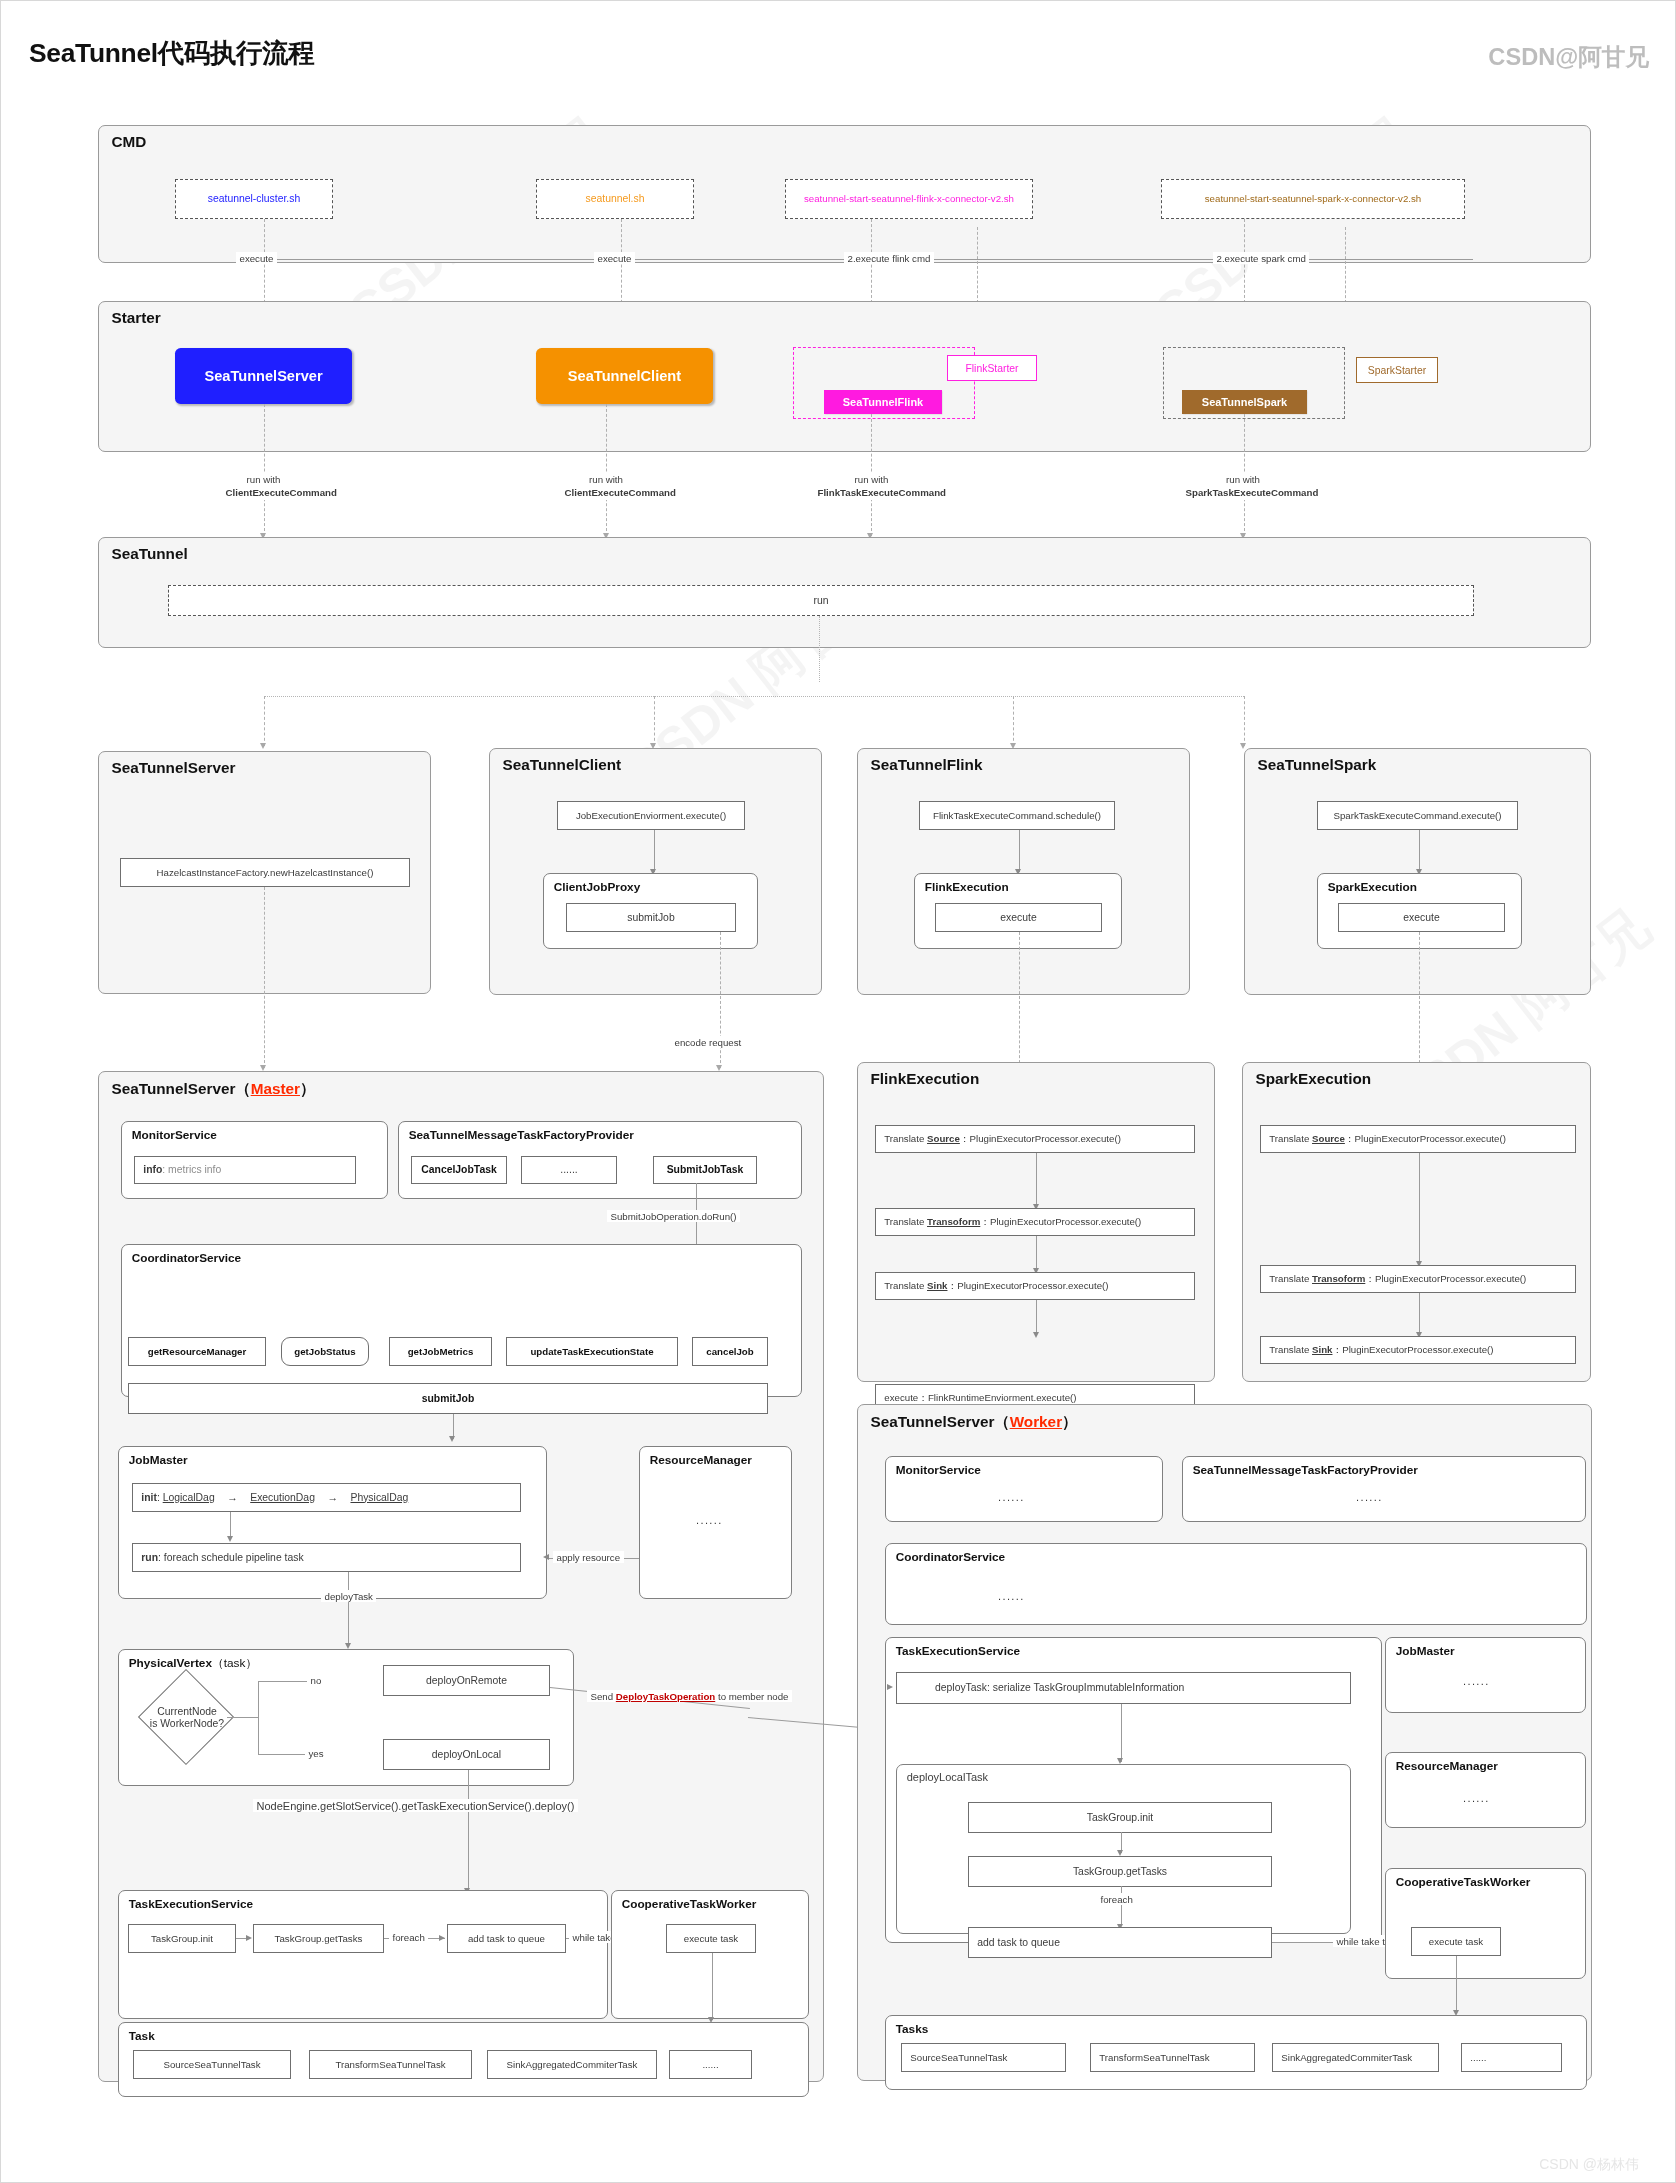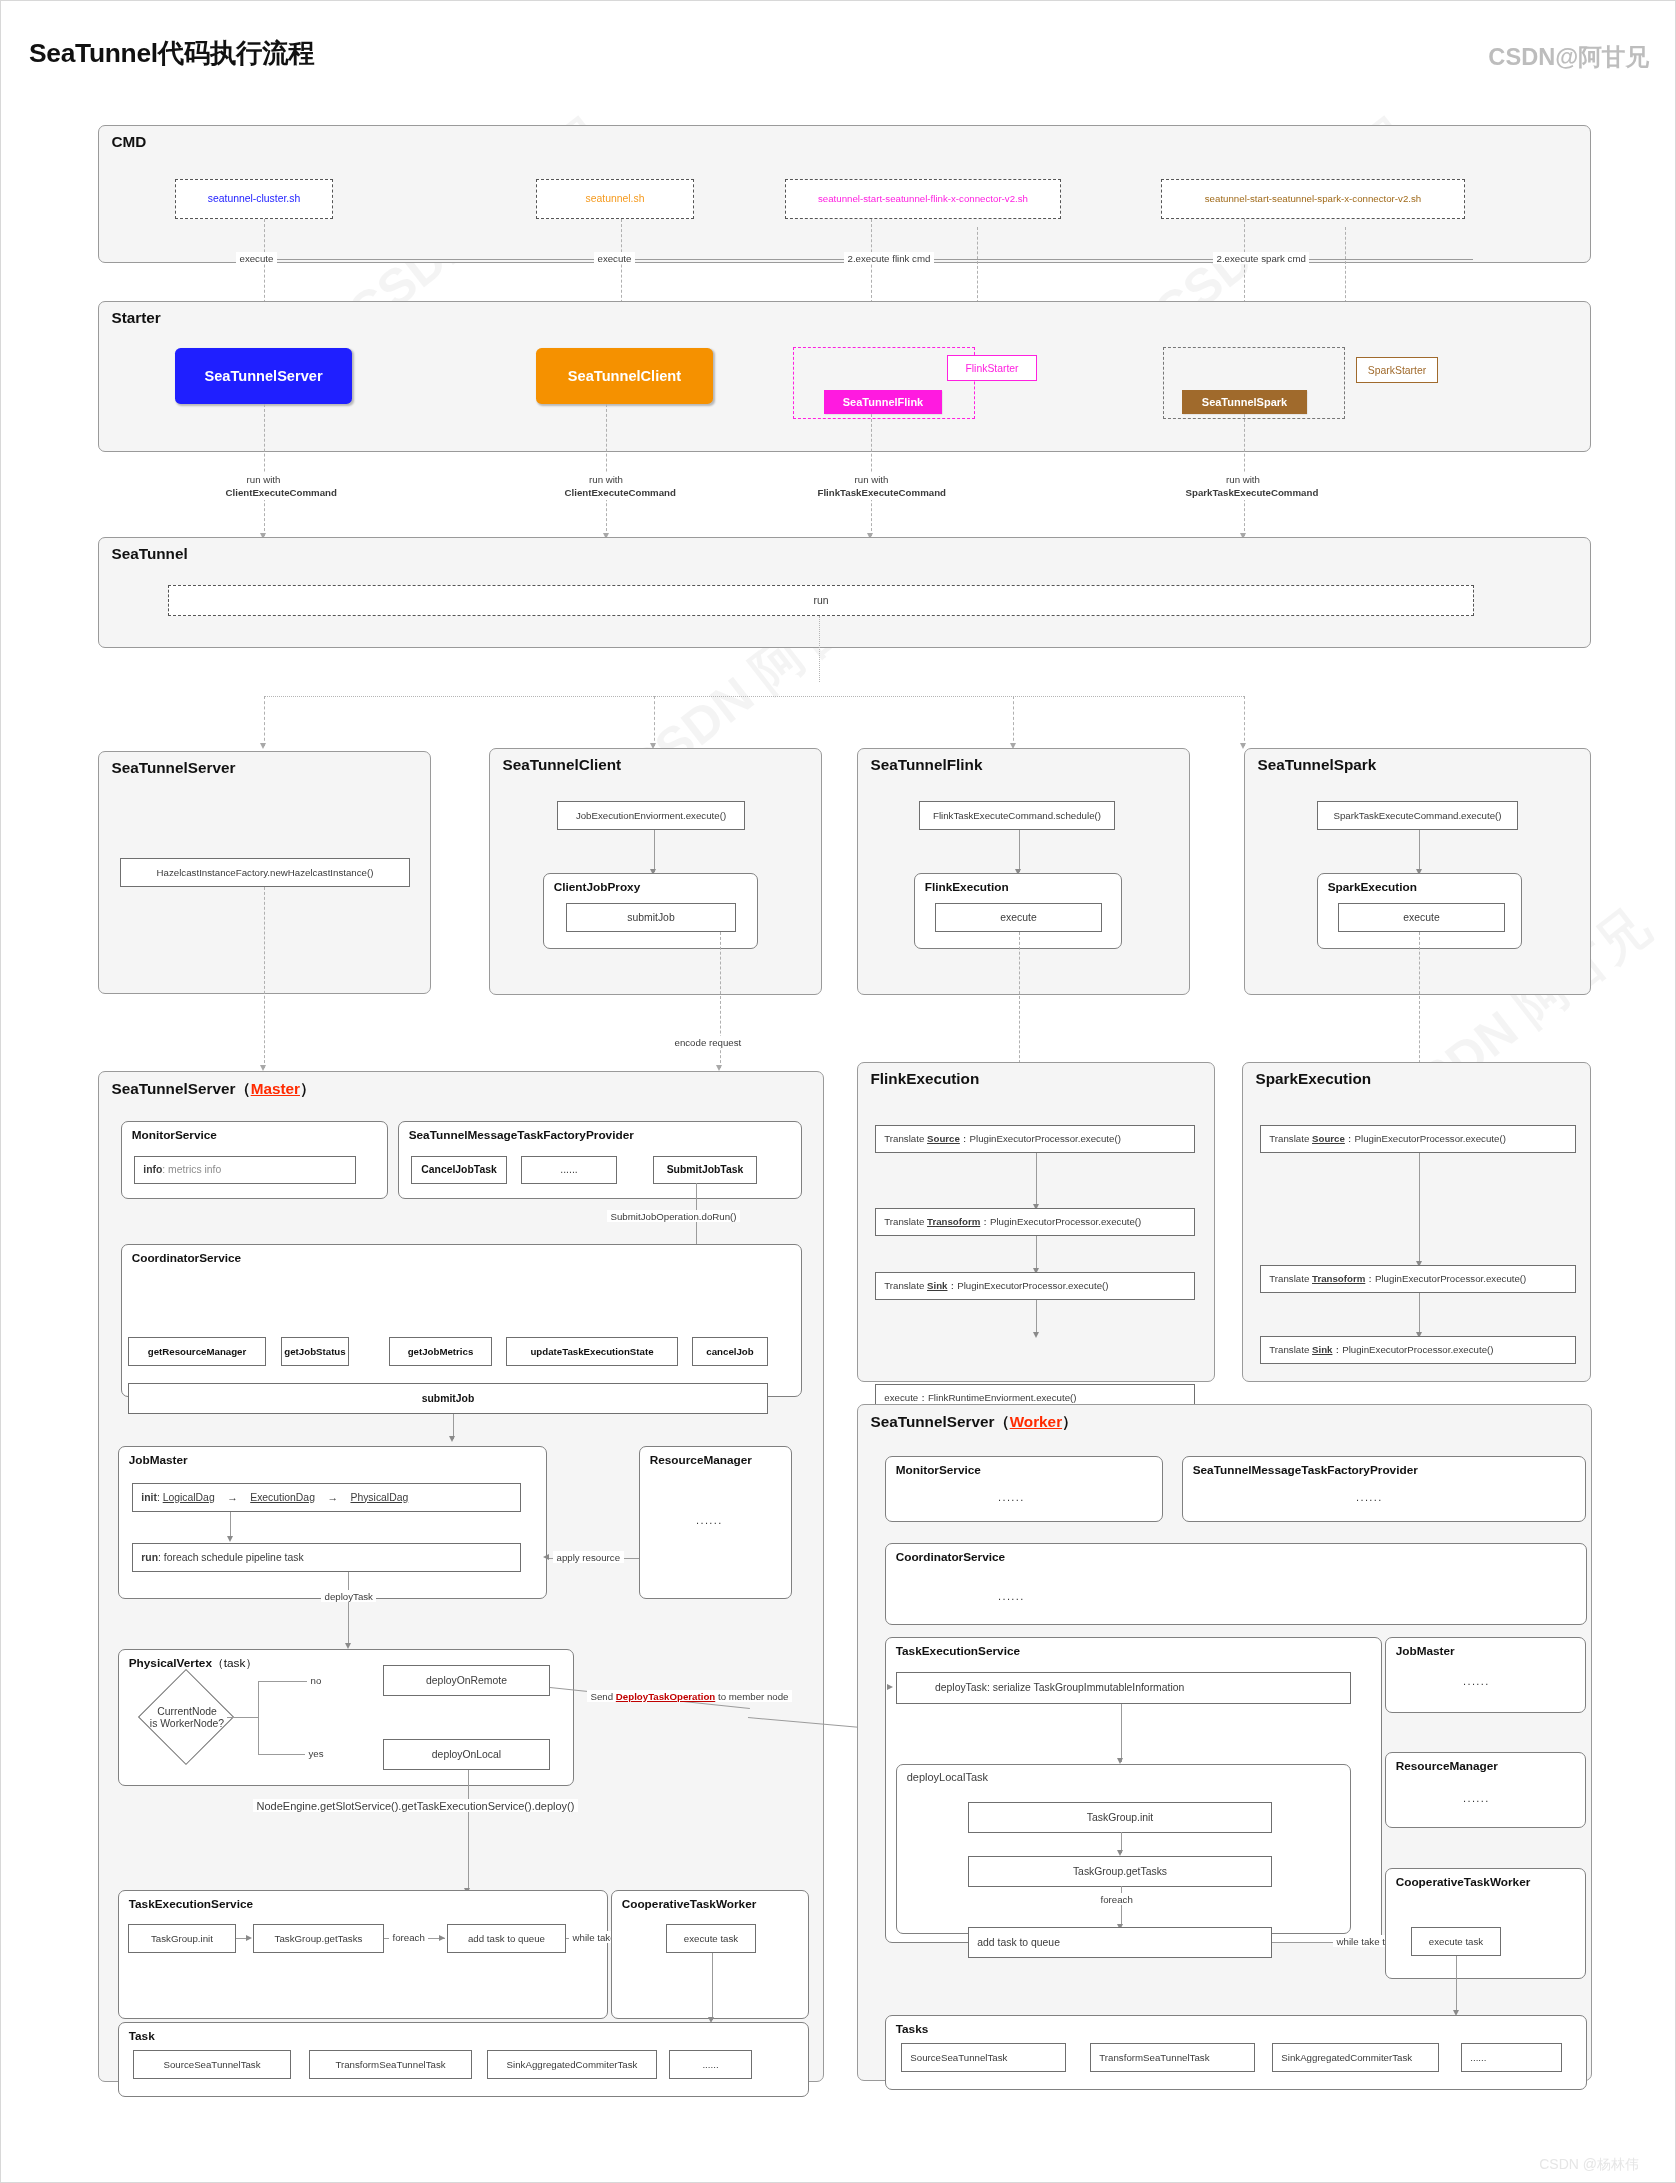--- a/index.html
+++ b/index.html
@@ -167,21 +167,21 @@
 
   <div class="abs" id="page-title">SeaTunnel代码执行流程</div>
   <div class="abs" id="watermark-top">CSDN@阿甘兄</div>
   <div class="abs" id="watermark-bottom">CSDN @杨林伟</div>
 
   <div class="group" style="left:97px; top:124px; width:1493px; height:138px;">
     <div class="g-title">CMD</div>
   </div>
   <div class="box dashed" style="left:174px; top:178px; width:158px; height:40px; color:#2222ff;">seatunnel-cluster.sh</div>
   <div class="box dashed" style="left:535px; top:178px; width:158px; height:40px; color:#f59a1e;">seatunnel.sh</div>
-  <div class="box dashed" style="left:784px; top:178px; width:276px; height:40px; color:#ff20e0; font-size:9.7px;">seatunnel-start-seatunnel-flink-x-connector-v2.sh</div>
+  <div class="box dashed" style="left:784px; top:178px; width:248px; height:40px; color:#ff20e0; font-size:9.7px;">seatunnel-start-seatunnel-flink-x-connector-v2.sh</div>
   <div class="box dashed" style="left:1160px; top:178px; width:304px; height:40px; color:#a06a1a; font-size:9.7px;">seatunnel-start-seatunnel-spark-x-connector-v2.sh</div>
 
   <div class="vline" style="left:263px; top:218px; height:94px;"></div>
   <div class="arrow-d" style="left:259px; top:310px;"></div>
   <div class="vline" style="left:620px; top:218px; height:94px;"></div>
   <div class="arrow-d" style="left:617px; top:310px;"></div>
   <div class="vline" style="left:870px; top:218px; height:160px;"></div>
   <div class="arrow-d" style="left:866px; top:375px;"></div>
   <div class="vline" style="left:1243px; top:218px; height:160px;"></div>
   <div class="arrow-d" style="left:1239px; top:375px;"></div>
@@ -336,21 +336,21 @@
   <div class="box bold" style="left:652px; top:1155px; width:104px; height:28px;">SubmitJobTask</div>
 
   <div class="vline-s" style="left:695px; top:1182px; height:197px;"></div>
   <div class="arrow-d arrow-d-s" style="left:691px; top:1375px;"></div>
   <div class="edge-label" style="left:606px; top:1209px;">SubmitJobOperation.doRun()</div>
 
   <div class="subgroup" style="left:120px; top:1243px; width:681px; height:153px;">
     <div class="sg-title">CoordinatorService</div>
   </div>
   <div class="box bold" style="left:127px; top:1336px; width:138px; height:29px; font-size:9.7px;">getResourceManager</div>
-  <div class="box bold" style="left:280px; top:1336px; width:68px; height:29px; font-size:9.7px;">getJobStatus</div>
+  <div class="box bold" style="left:280px; top:1336px; width:88px; height:29px; font-size:9.7px;border-radius:9px;">getJobStatus</div>
   <div class="box bold" style="left:388px; top:1336px; width:103px; height:29px; font-size:9.7px;">getJobMetrics</div>
   <div class="box bold" style="left:505px; top:1336px; width:172px; height:29px; font-size:9.7px;">updateTaskExecutionState</div>
   <div class="box bold" style="left:691px; top:1336px; width:76px; height:29px; font-size:9.7px;">cancelJob</div>
   <div class="box bold" style="left:127px; top:1382px; width:640px; height:31px;">submitJob</div>
 
   <div class="vline-s" style="left:452px; top:1413px; height:25px;"></div>
   <div class="arrow-d arrow-d-s" style="left:448px; top:1435px;"></div>
 
   <div class="subgroup" style="left:117px; top:1445px; width:429px; height:153px;">
     <div class="sg-title">JobMaster</div>

